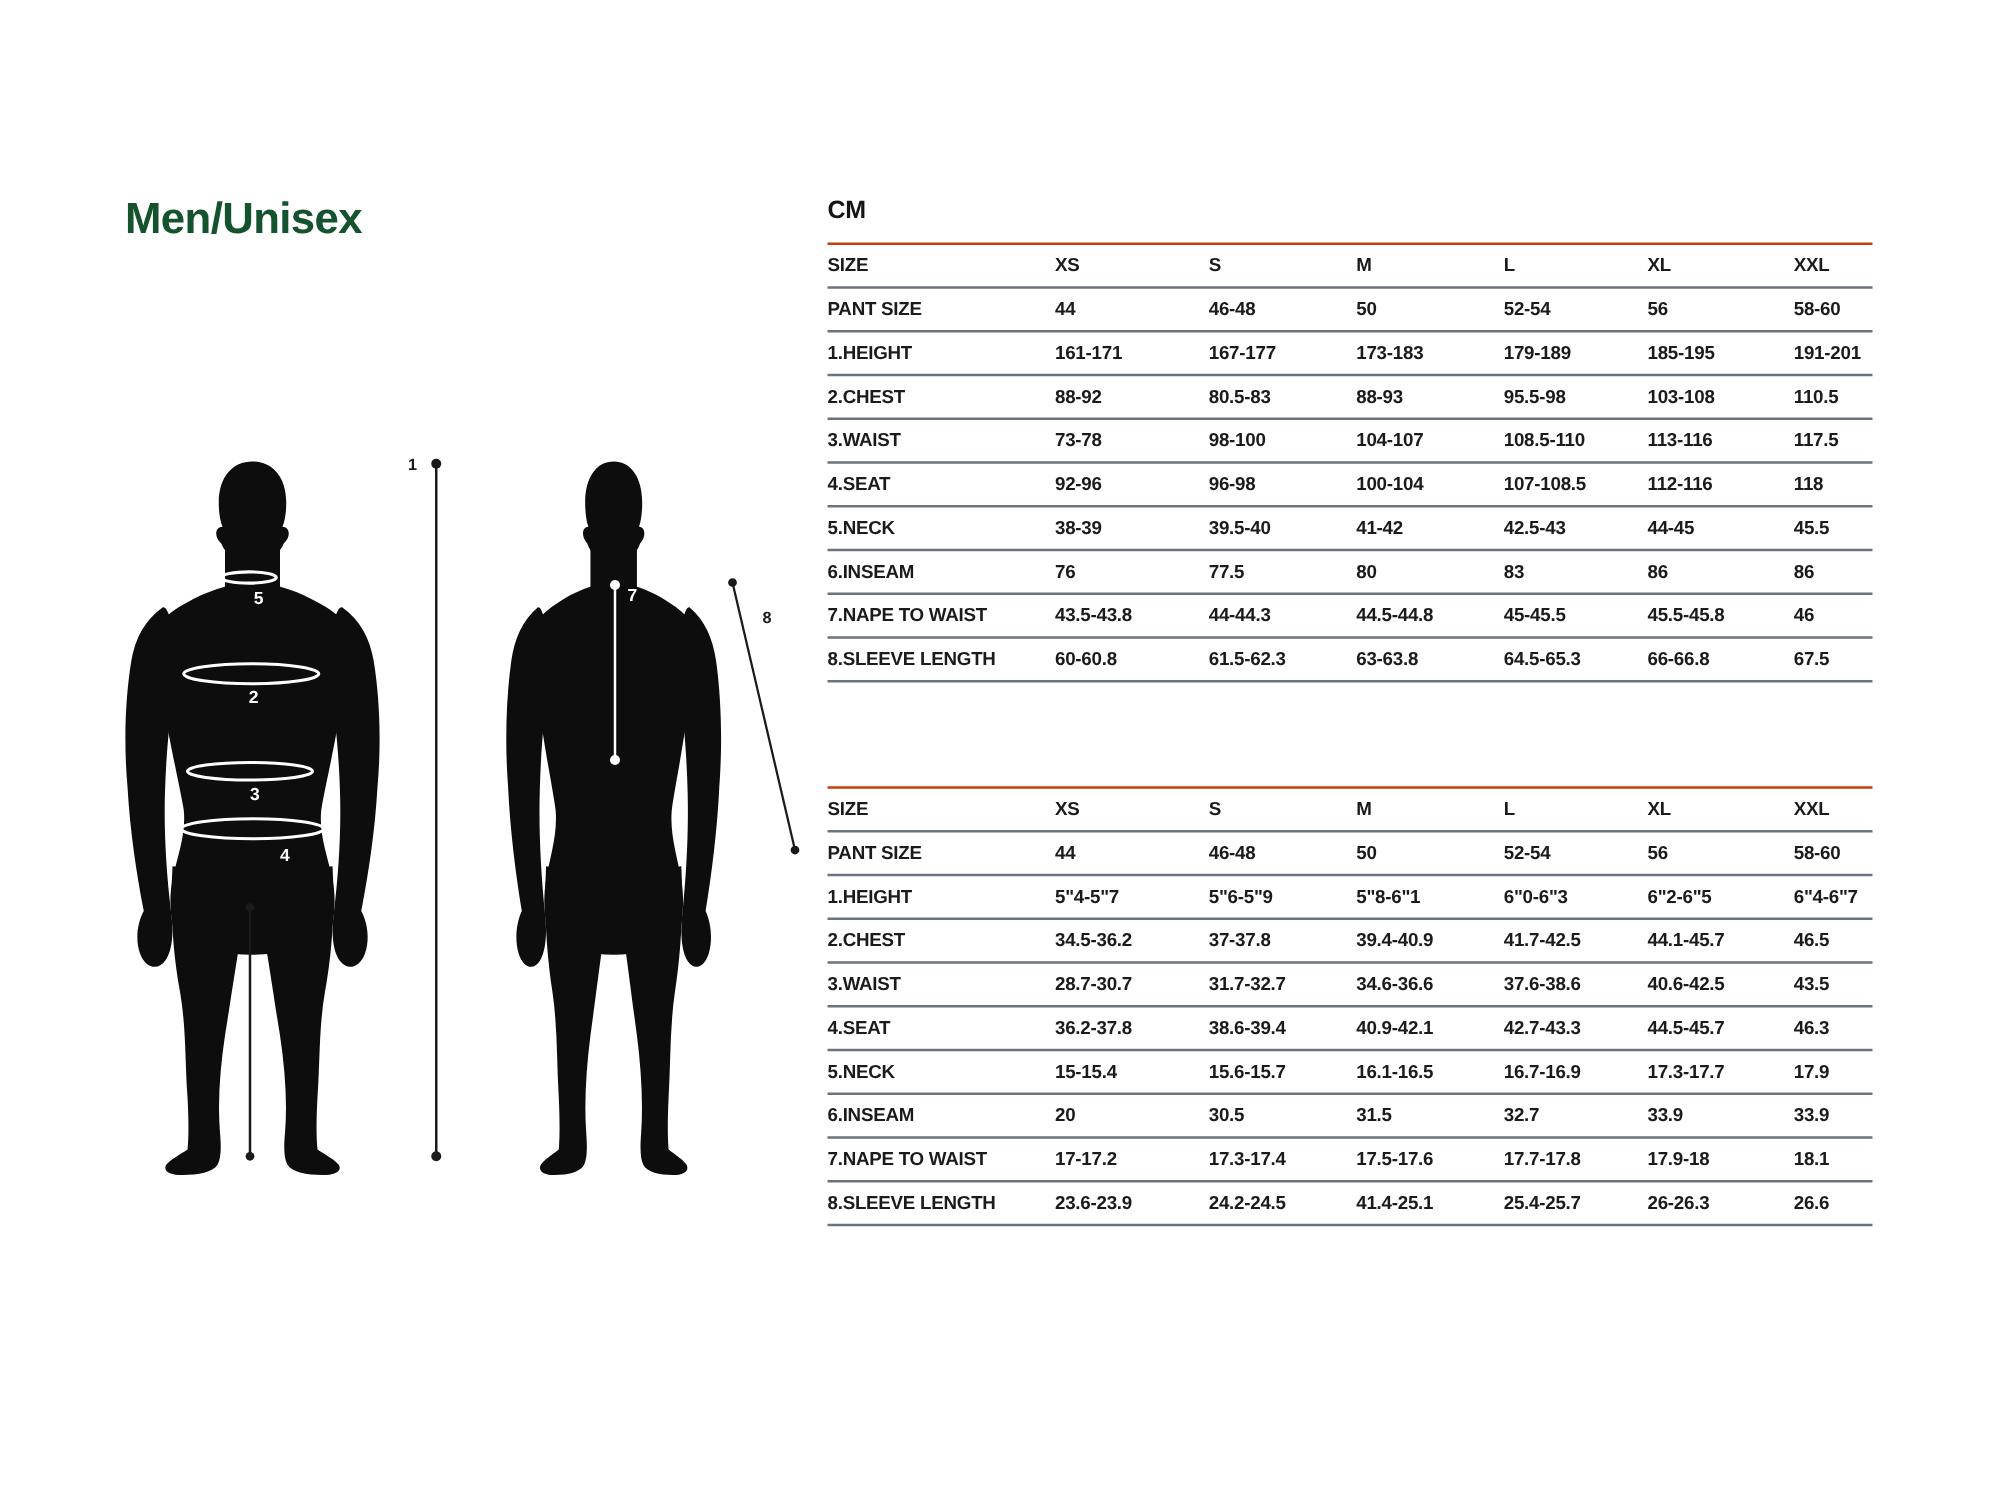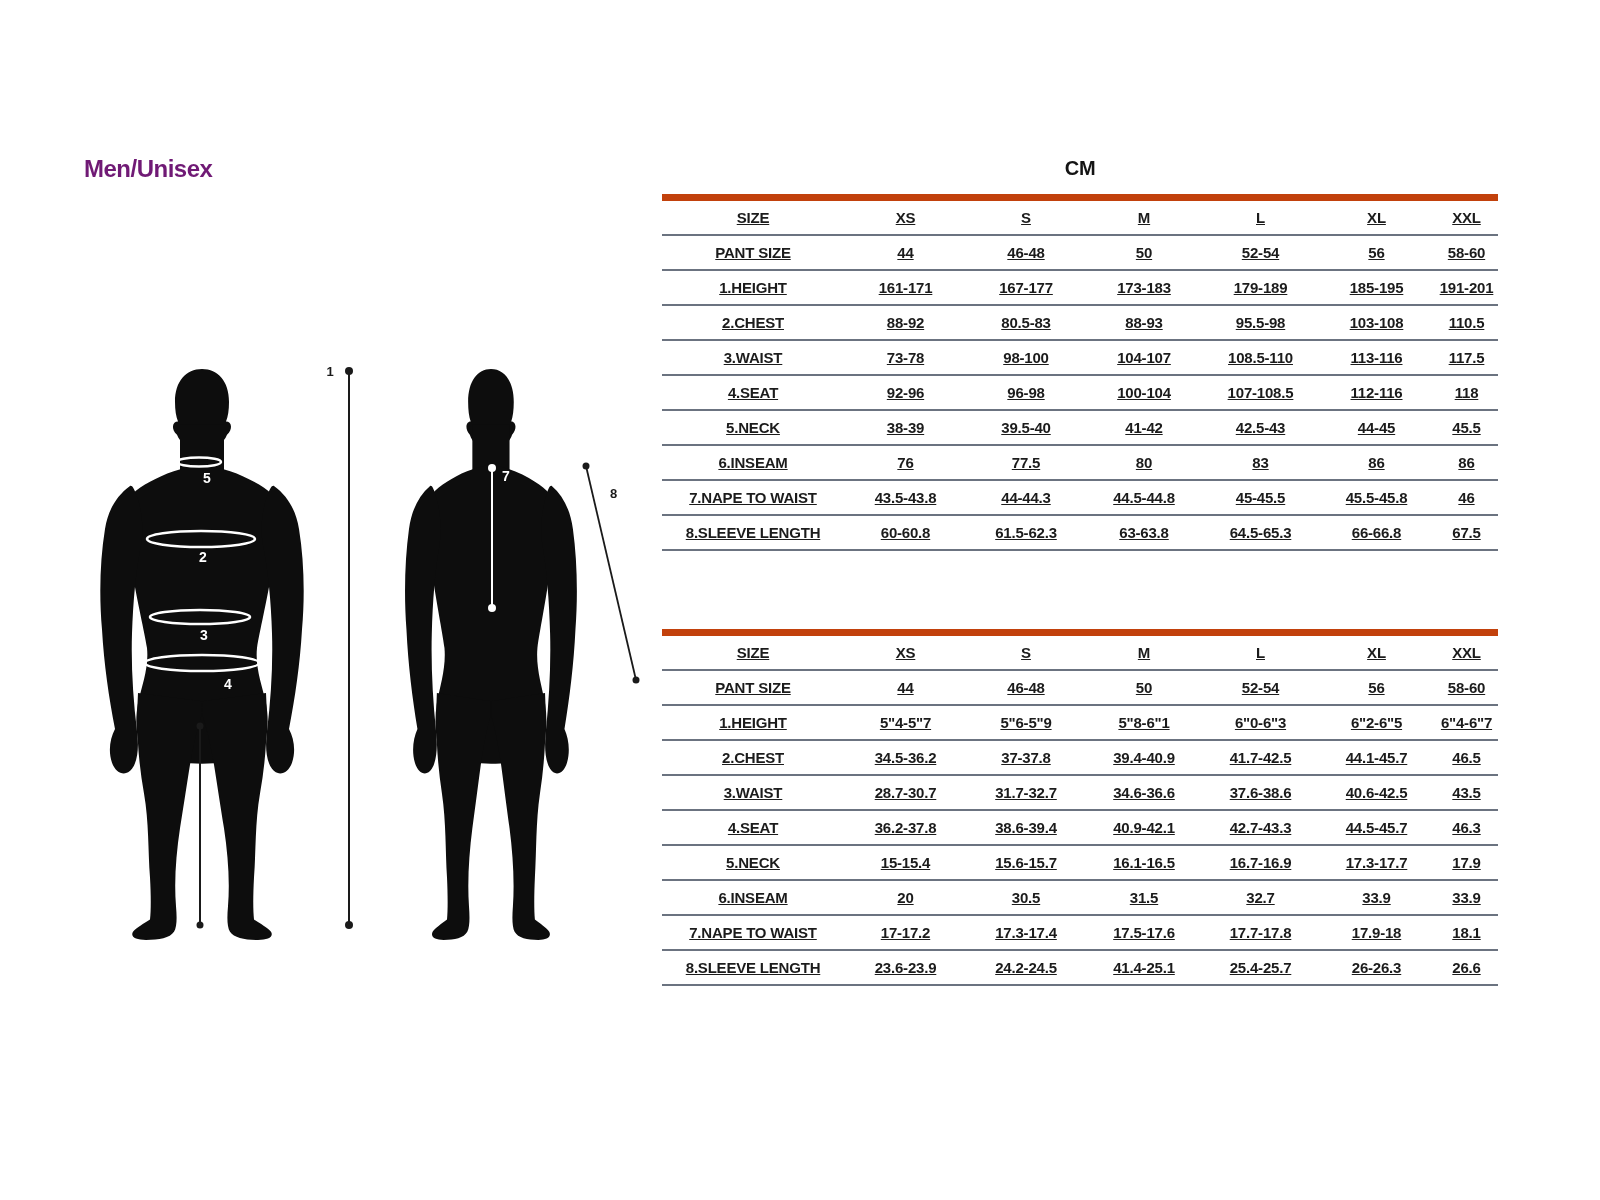--- a/index.html
+++ b/index.html
@@ -1,29 +1,29 @@
 <!DOCTYPE html>
 <html><head>
 <meta charset="utf-8">
 <style>
   html,body{margin:0;padding:0;background:#fff;}
   .canvas{
     position:relative;width:1600px;height:1200px;background:#ffffff;overflow:hidden;
     font-family:"Liberation Sans","DejaVu Sans",sans-serif;color:#1b1b1b;
   }
   .page-title{
-    position:absolute;left:84px;top:155px;
-    font-size:24px;font-weight:700;letter-spacing:-0.5px;color:#701a75;
+    position:absolute;left:100px;top:155px;
+    font-size:35px;font-weight:700;letter-spacing:-0.5px;color:#14532d;
   }
   .figure-wrap{position:absolute;left:90px;top:350px;width:560px;height:600px;}
-  .size-table{position:absolute;width:836px;text-align:center;}
+  .size-table{position:absolute;width:836px;}
   .size-table.cm{left:662px;top:157px;}
   .size-table.inc{left:662px;top:629px;}
   .unit-label{font-size:20px;font-weight:700;letter-spacing:-0.2px;margin-bottom:14px;color:#141414;}
-  .tgrid{border-top:7px solid #c2410c;width:836px;text-decoration:underline;}
+  .tgrid{border-top:2px solid #c2410c;width:836px;}
   .trow{
     display:grid;grid-template-columns:182px 123px 118px 118px 115px 117px 1fr;
     height:35px;align-items:center;border-bottom:2px solid #6b7380;box-sizing:border-box;
   }
   .tcell{
     font-size:15px;font-weight:700;letter-spacing:-0.2px;color:#1b1b1b;
     white-space:nowrap;overflow:visible;
   }
   svg text{font-family:"Liberation Sans","DejaVu Sans",sans-serif;font-weight:700;}
 </style>

